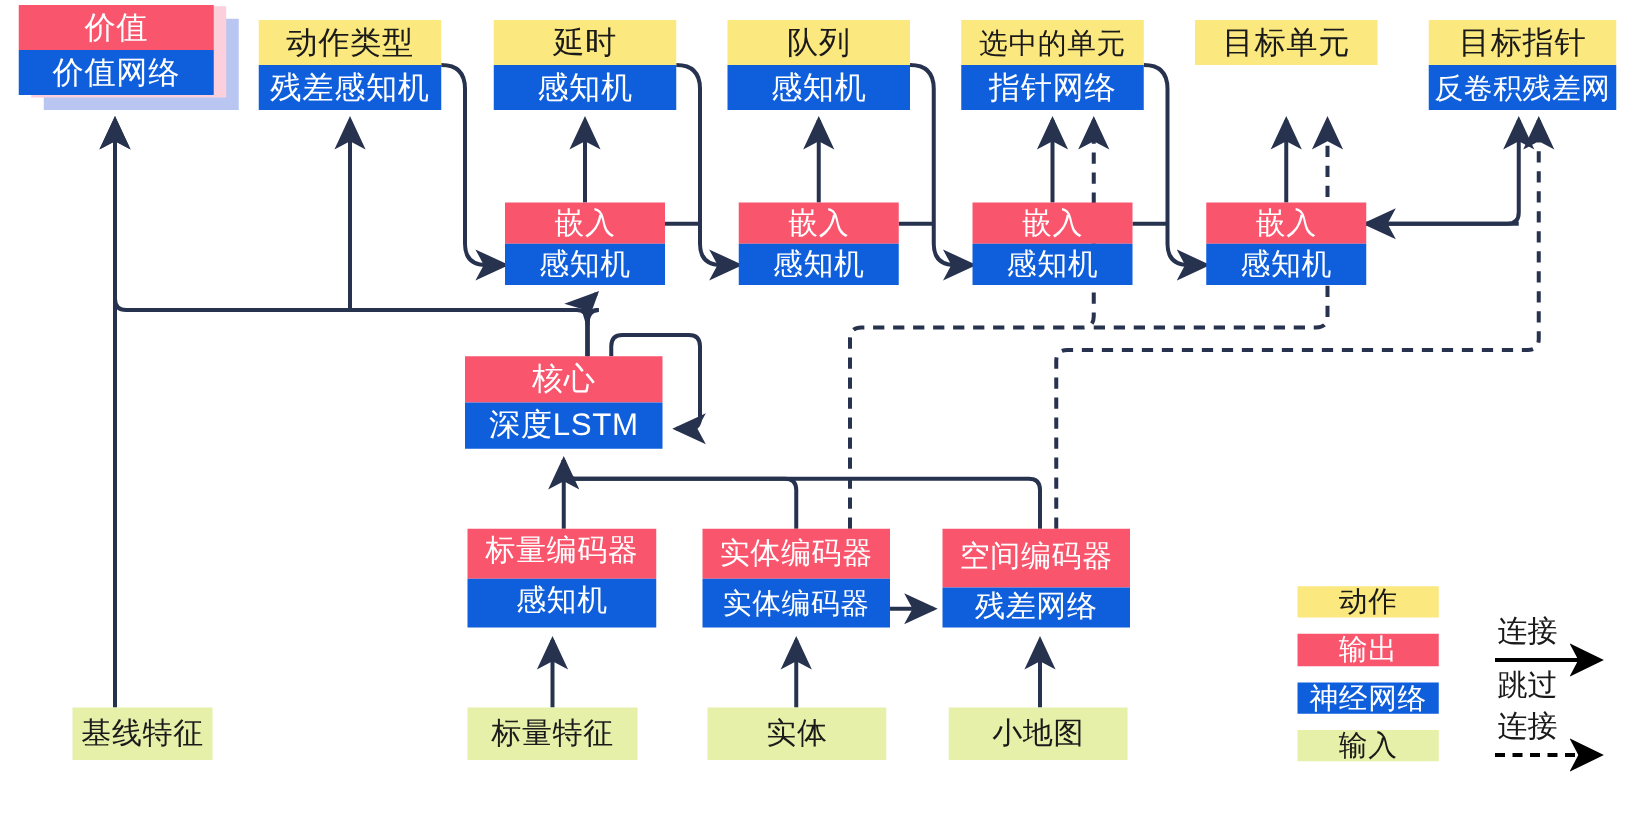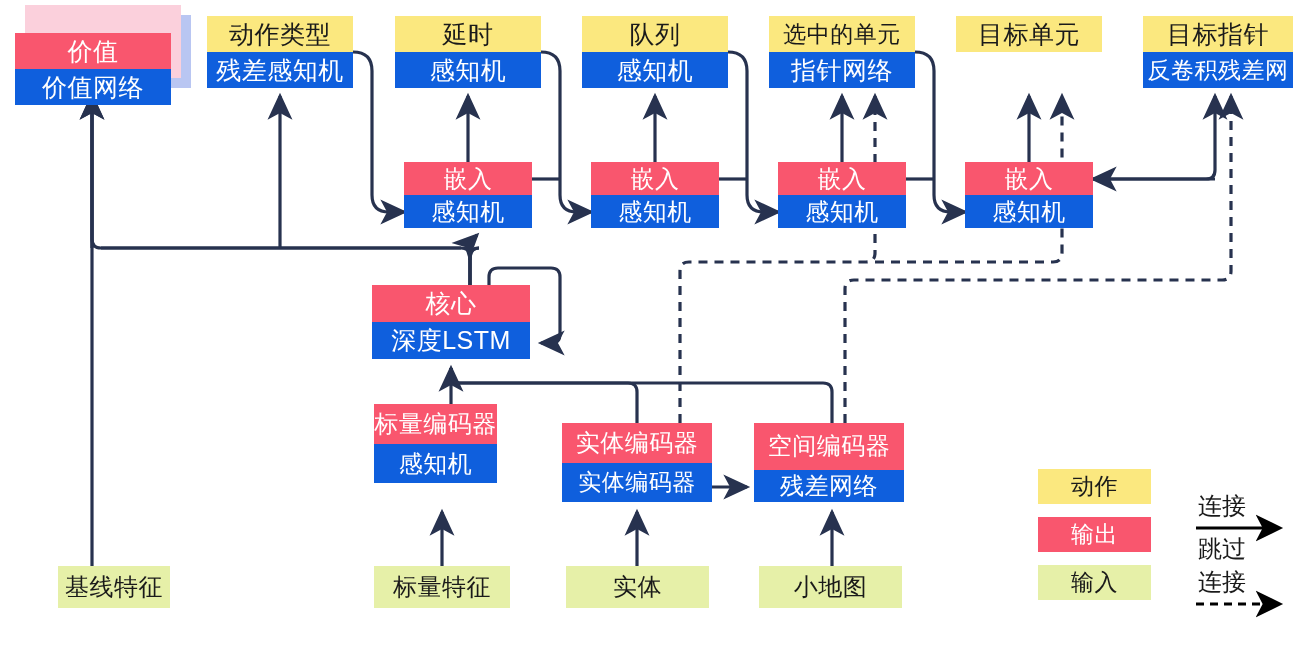--- a/index.html
+++ b/index.html
@@ -154,21 +154,21 @@
     <g fill="none" stroke="#000000" stroke-width="3.2">
       <path d="M 1196 528 L 1278 528" marker-end="url(#arrowLegend)"></path>
     </g>
     <g fill="none" stroke="#000000" stroke-width="3.2" stroke-dasharray="8 6">
       <path d="M 1196 604 L 1278 604" marker-end="url(#arrowLegend)"></path>
     </g>
   </svg>
 
   <div class="shadow-pink" style="left:25px; top:5px; width:156px; height:73px;"></div>
   <div class="shadow-blue" style="left:35px; top:15px; width:156px; height:73px;"></div>
-  <div class="node" style="left:15px; top:33px; width:156px; height:88px;">
+  <div class="node" style="left:15px; top:4px; width:156px; height:88px;">
     <div class="cell cell-output" style="height:36px; font-size:25px;">价值</div>
     <div class="cell cell-network" style="height:36px; font-size:25px;">价值网络</div>
   </div>
 
   <div class="node" style="left:207px; top:16px; width:146px; height:72px;">
     <div class="cell cell-action" style="height:36px; font-size:25px;">动作类型</div>
     <div class="cell cell-network" style="height:36px; font-size:25px;">残差感知机</div>
   </div>
 
   <div class="node" style="left:395px; top:16px; width:146px; height:72px;">
@@ -213,21 +213,21 @@
   <div class="node" style="left:965px; top:162px; width:128px; height:66px;">
     <div class="cell cell-output" style="height:33px; font-size:24px;">嵌入</div>
     <div class="cell cell-network" style="height:33px; font-size:24px;">感知机</div>
   </div>
 
   <div class="node" style="left:372px; top:285px; width:158px; height:74px;">
     <div class="cell cell-output" style="height:37px; font-size:25px;">核心</div>
     <div class="cell cell-network" style="height:37px; font-size:25px;">深度LSTM</div>
   </div>
 
-  <div class="node" style="left:374px; top:404px; width:123px; height:79px;">
+  <div class="node" style="left:374px; top:423px; width:151px; height:79px;font-family:Liberation Mono, monospace;">
     <div class="cell cell-output" style="height:40px; font-size:24px;">标量编码器</div>
     <div class="cell cell-network" style="height:39px; font-size:24px;">感知机</div>
   </div>
 
   <div class="node" style="left:562px; top:423px; width:150px; height:79px;">
     <div class="cell cell-output" style="height:40px; font-size:24px;">实体编码器</div>
     <div class="cell cell-network" style="height:39px; font-size:23px;">实体编码器</div>
   </div>
 
   <div class="node" style="left:754px; top:423px; width:150px; height:79px;">
@@ -247,20 +247,21 @@
     <div class="cell cell-input" style="height:42px; font-size:24px;">实体</div>
   </div>
 
   <div class="node" style="left:759px; top:566px; width:143px; height:42px;">
     <div class="cell cell-input" style="height:42px; font-size:24px;">小地图</div>
   </div>
 
   <div class="legend-stack" style="left:1038px; top:469px; width:113px; height:140px;">
     <div class="cell cell-action" style="height:35px; font-size:23px;">动作</div>
     <div class="cell cell-output" style="height:35px; font-size:23px;">输出</div>
+    <div class="cell cell-network" style="height:35px; font-size:23px;">神经网络</div>
     <div class="cell cell-input" style="height:35px; font-size:23px;">输入</div>
   </div>
 
   <div class="legend-label" style="left:1198px; top:494px; font-size:24px;">连接</div>
   <div class="legend-label" style="left:1198px; top:537px; font-size:24px;">跳过</div>
   <div class="legend-label" style="left:1198px; top:570px; font-size:24px;">连接</div>
 
 </div>
 
 </body></html>

